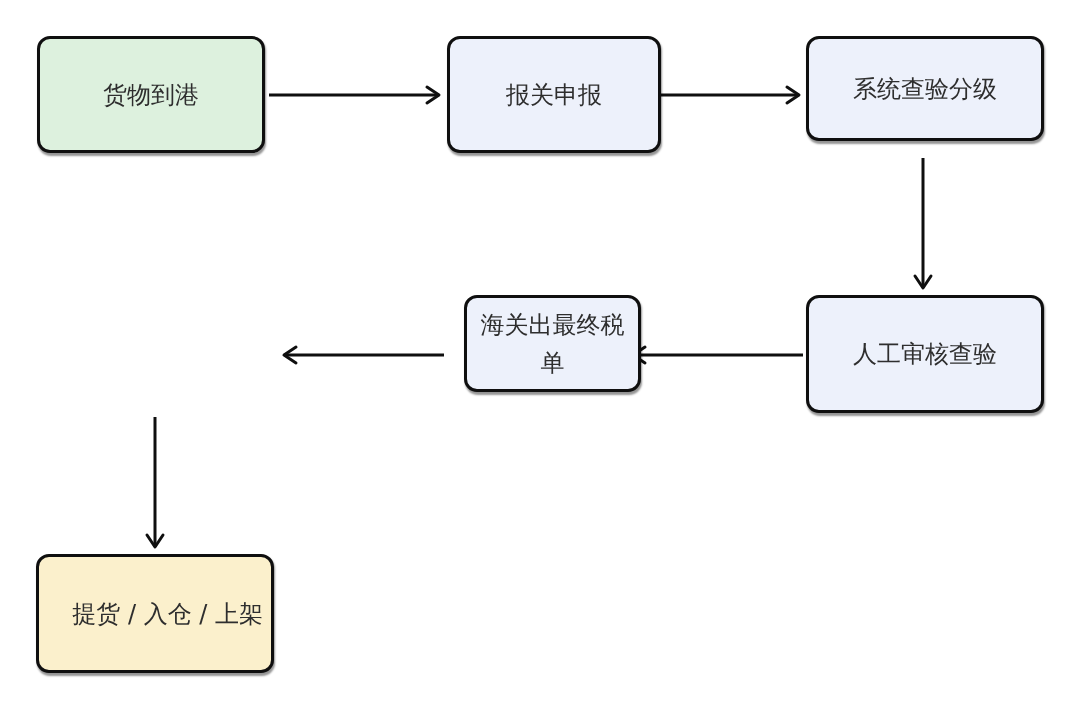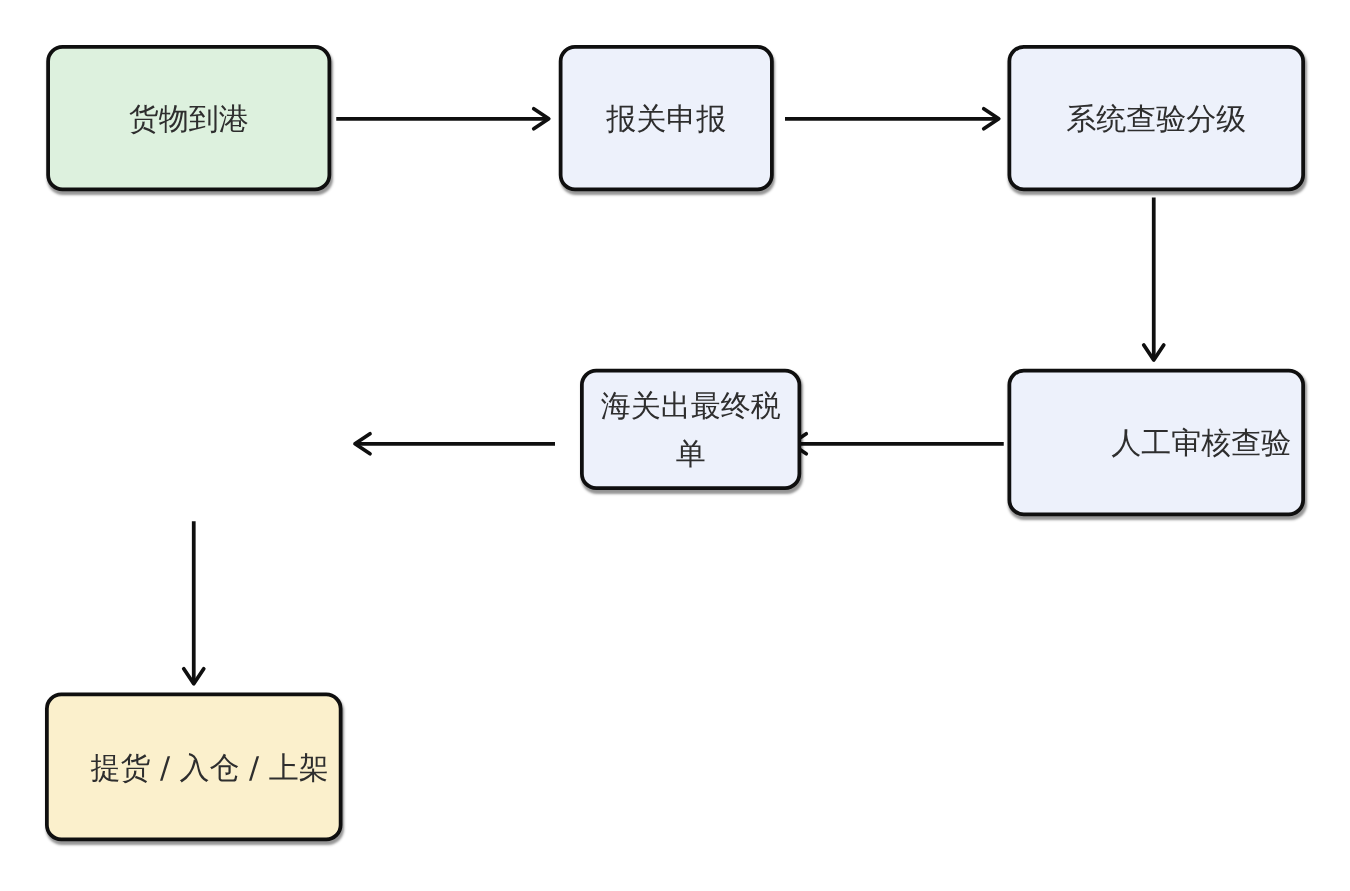--- a/index.html
+++ b/index.html
@@ -37,23 +37,23 @@
     color: #2e2e2e;
     font-size: 24px;
     line-height: 38px;
     padding: 4px 8px;
   }
   .node.fill-green  { background: #ddf1de; }
   .node.fill-blue   { background: #edf1fb; }
   .node.fill-yellow { background: #fbf0cc; }
 
   .node-arrival  { left: 37px;  top: 36px;  width: 228px; height: 117px; }
-  .node-declare  { left: 447px; top: 36px;  width: 172px; height: 117px; }
-  .node-classify { left: 806px; top: 36px;  width: 238px; height: 117px; text-align: center; }
-  .node-manual   { left: 806px; top: 295px; width: 238px; height: 118px; align-items: flex-end; }
+  .node-declare  { left: 447px; top: 36px;  width: 214px; height: 117px; }
+  .node-classify { left: 806px; top: 36px;  width: 238px; height: 105px; text-align: center; }
+  .node-manual   { left: 806px; top: 295px; width: 238px; height: 118px; }
   .node-taxbill  { left: 447px; top: 295px; width: 177px; height: 97px; margin-left: 17px; }
   .node-pay      { left: 36px;  top: 295px; width: 239px; height: 118px; }
   .node-shelf    { left: 36px;  top: 554px; width: 238px; height: 119px; align-items: flex-end; }
 
   .node-label { display: block; }
 </style>
 </head>
 <body>
 
 <div class="canvas">

